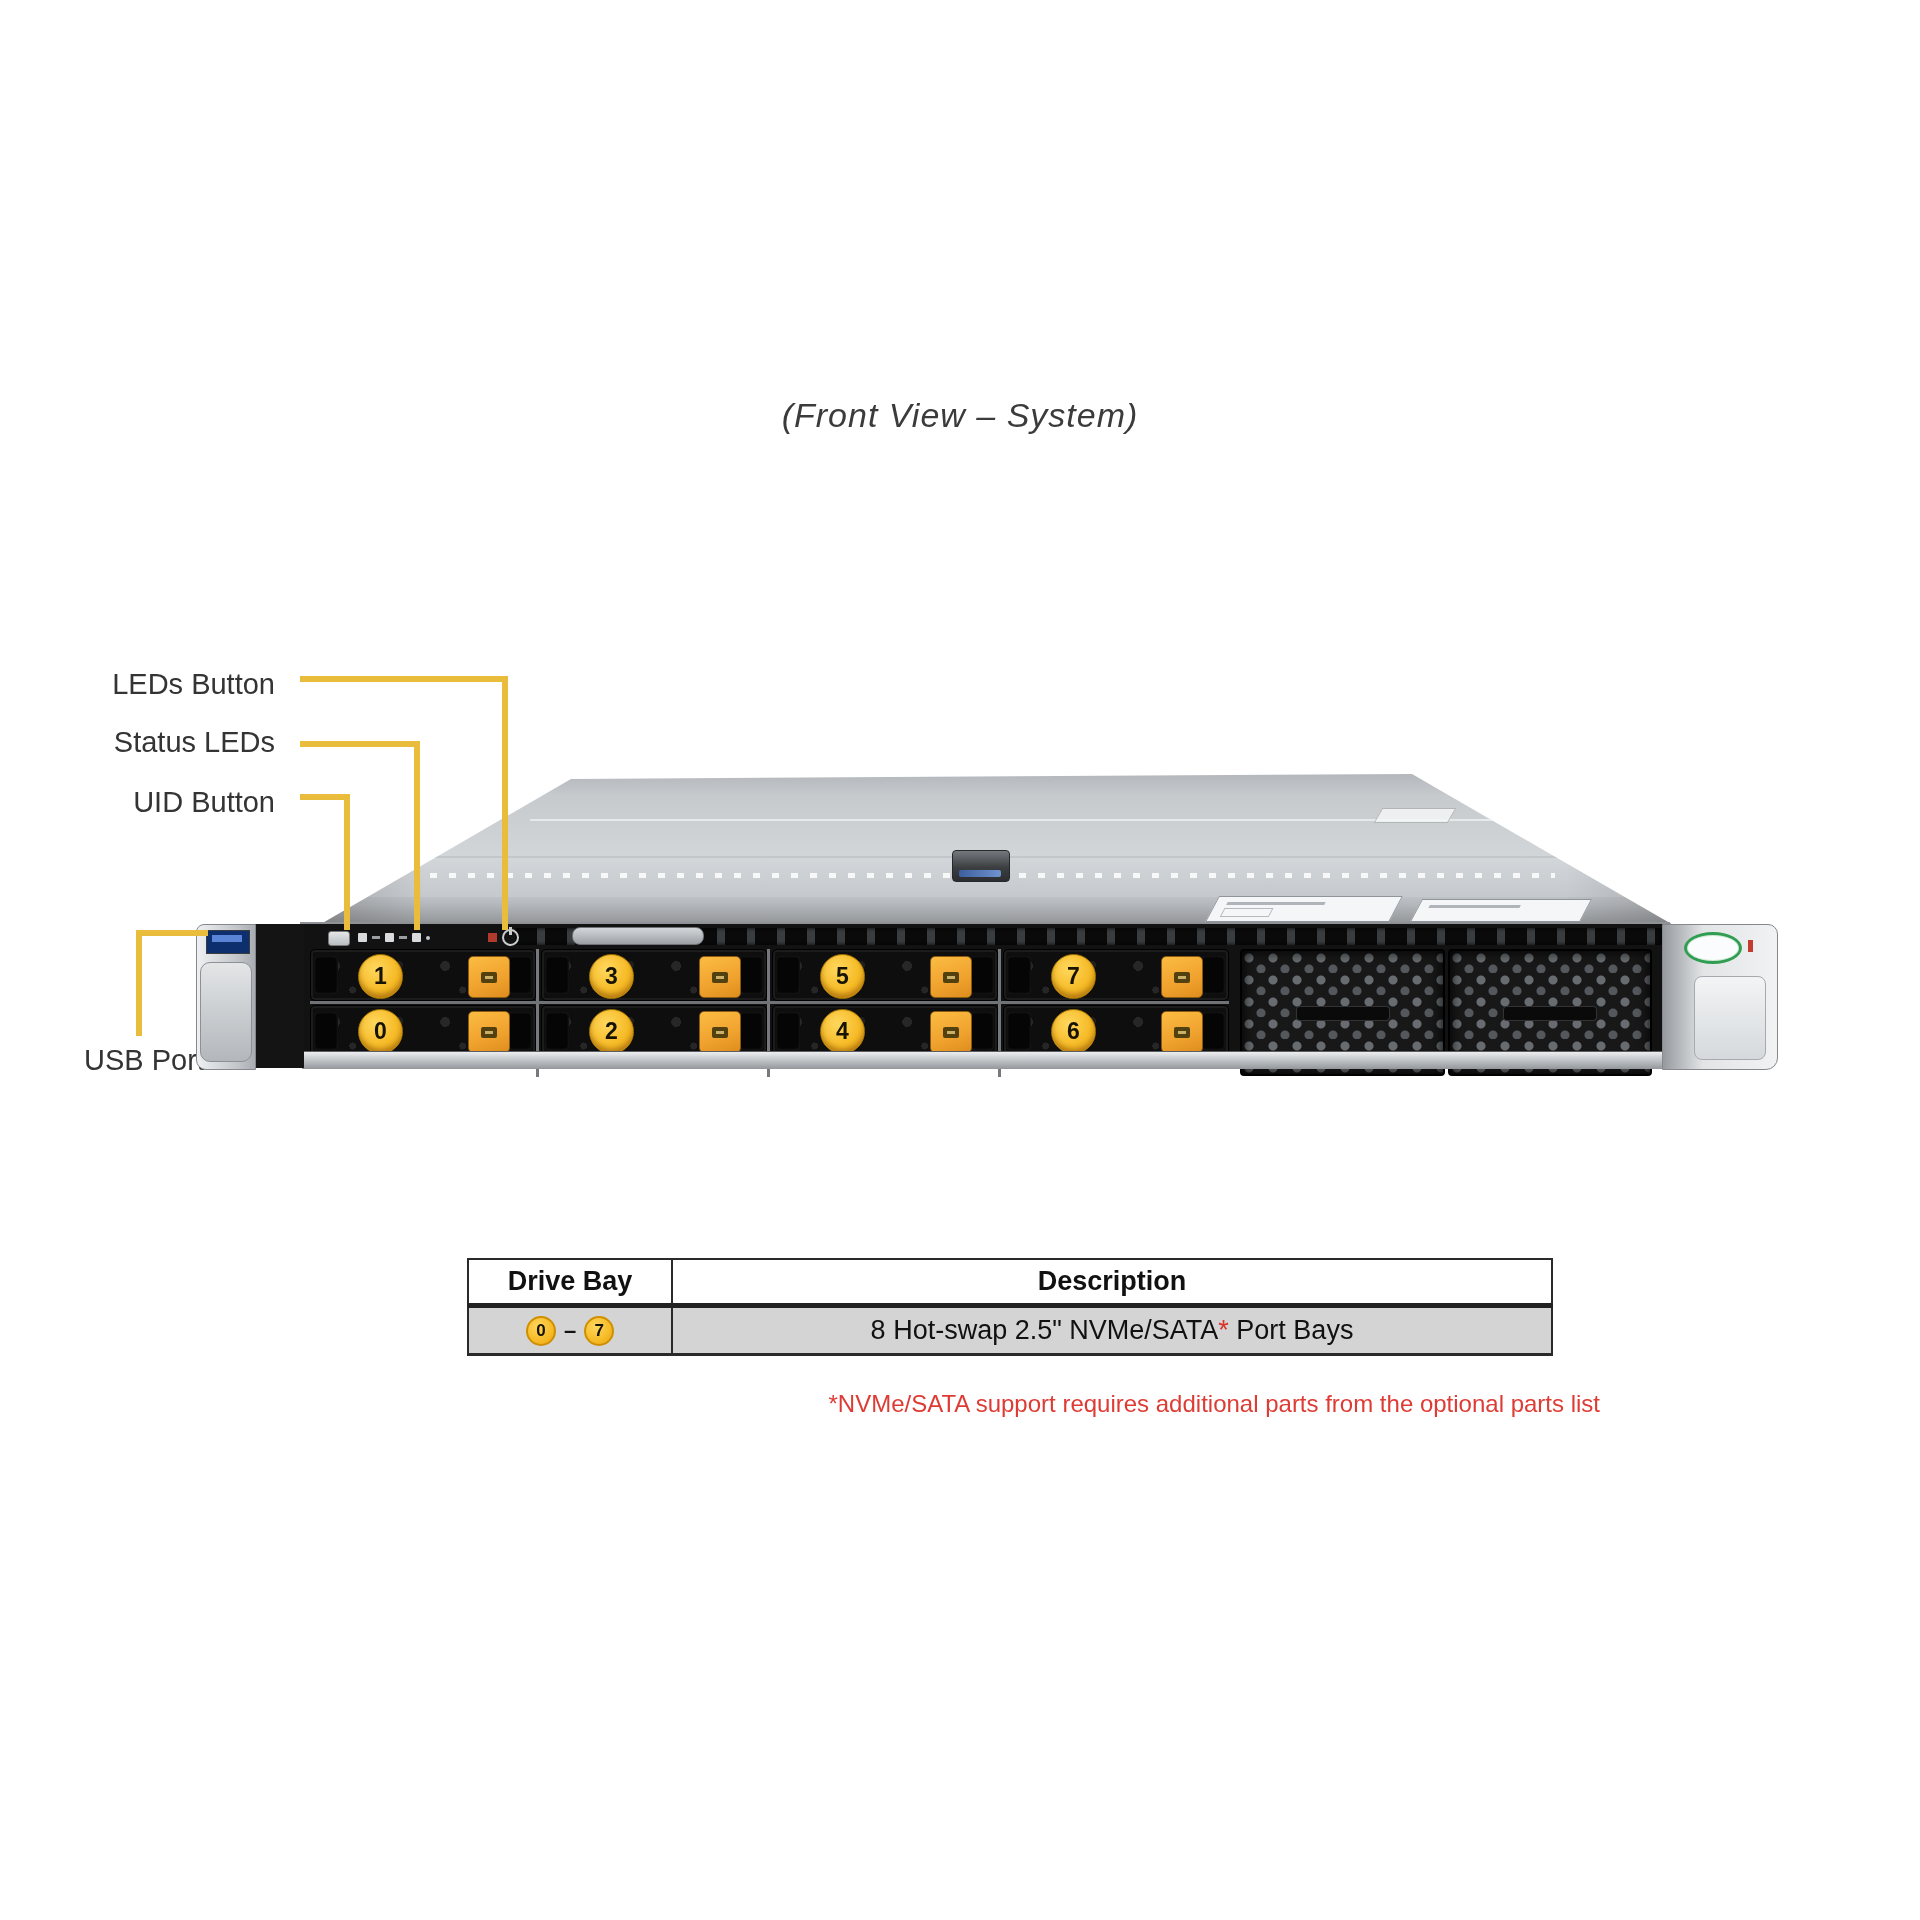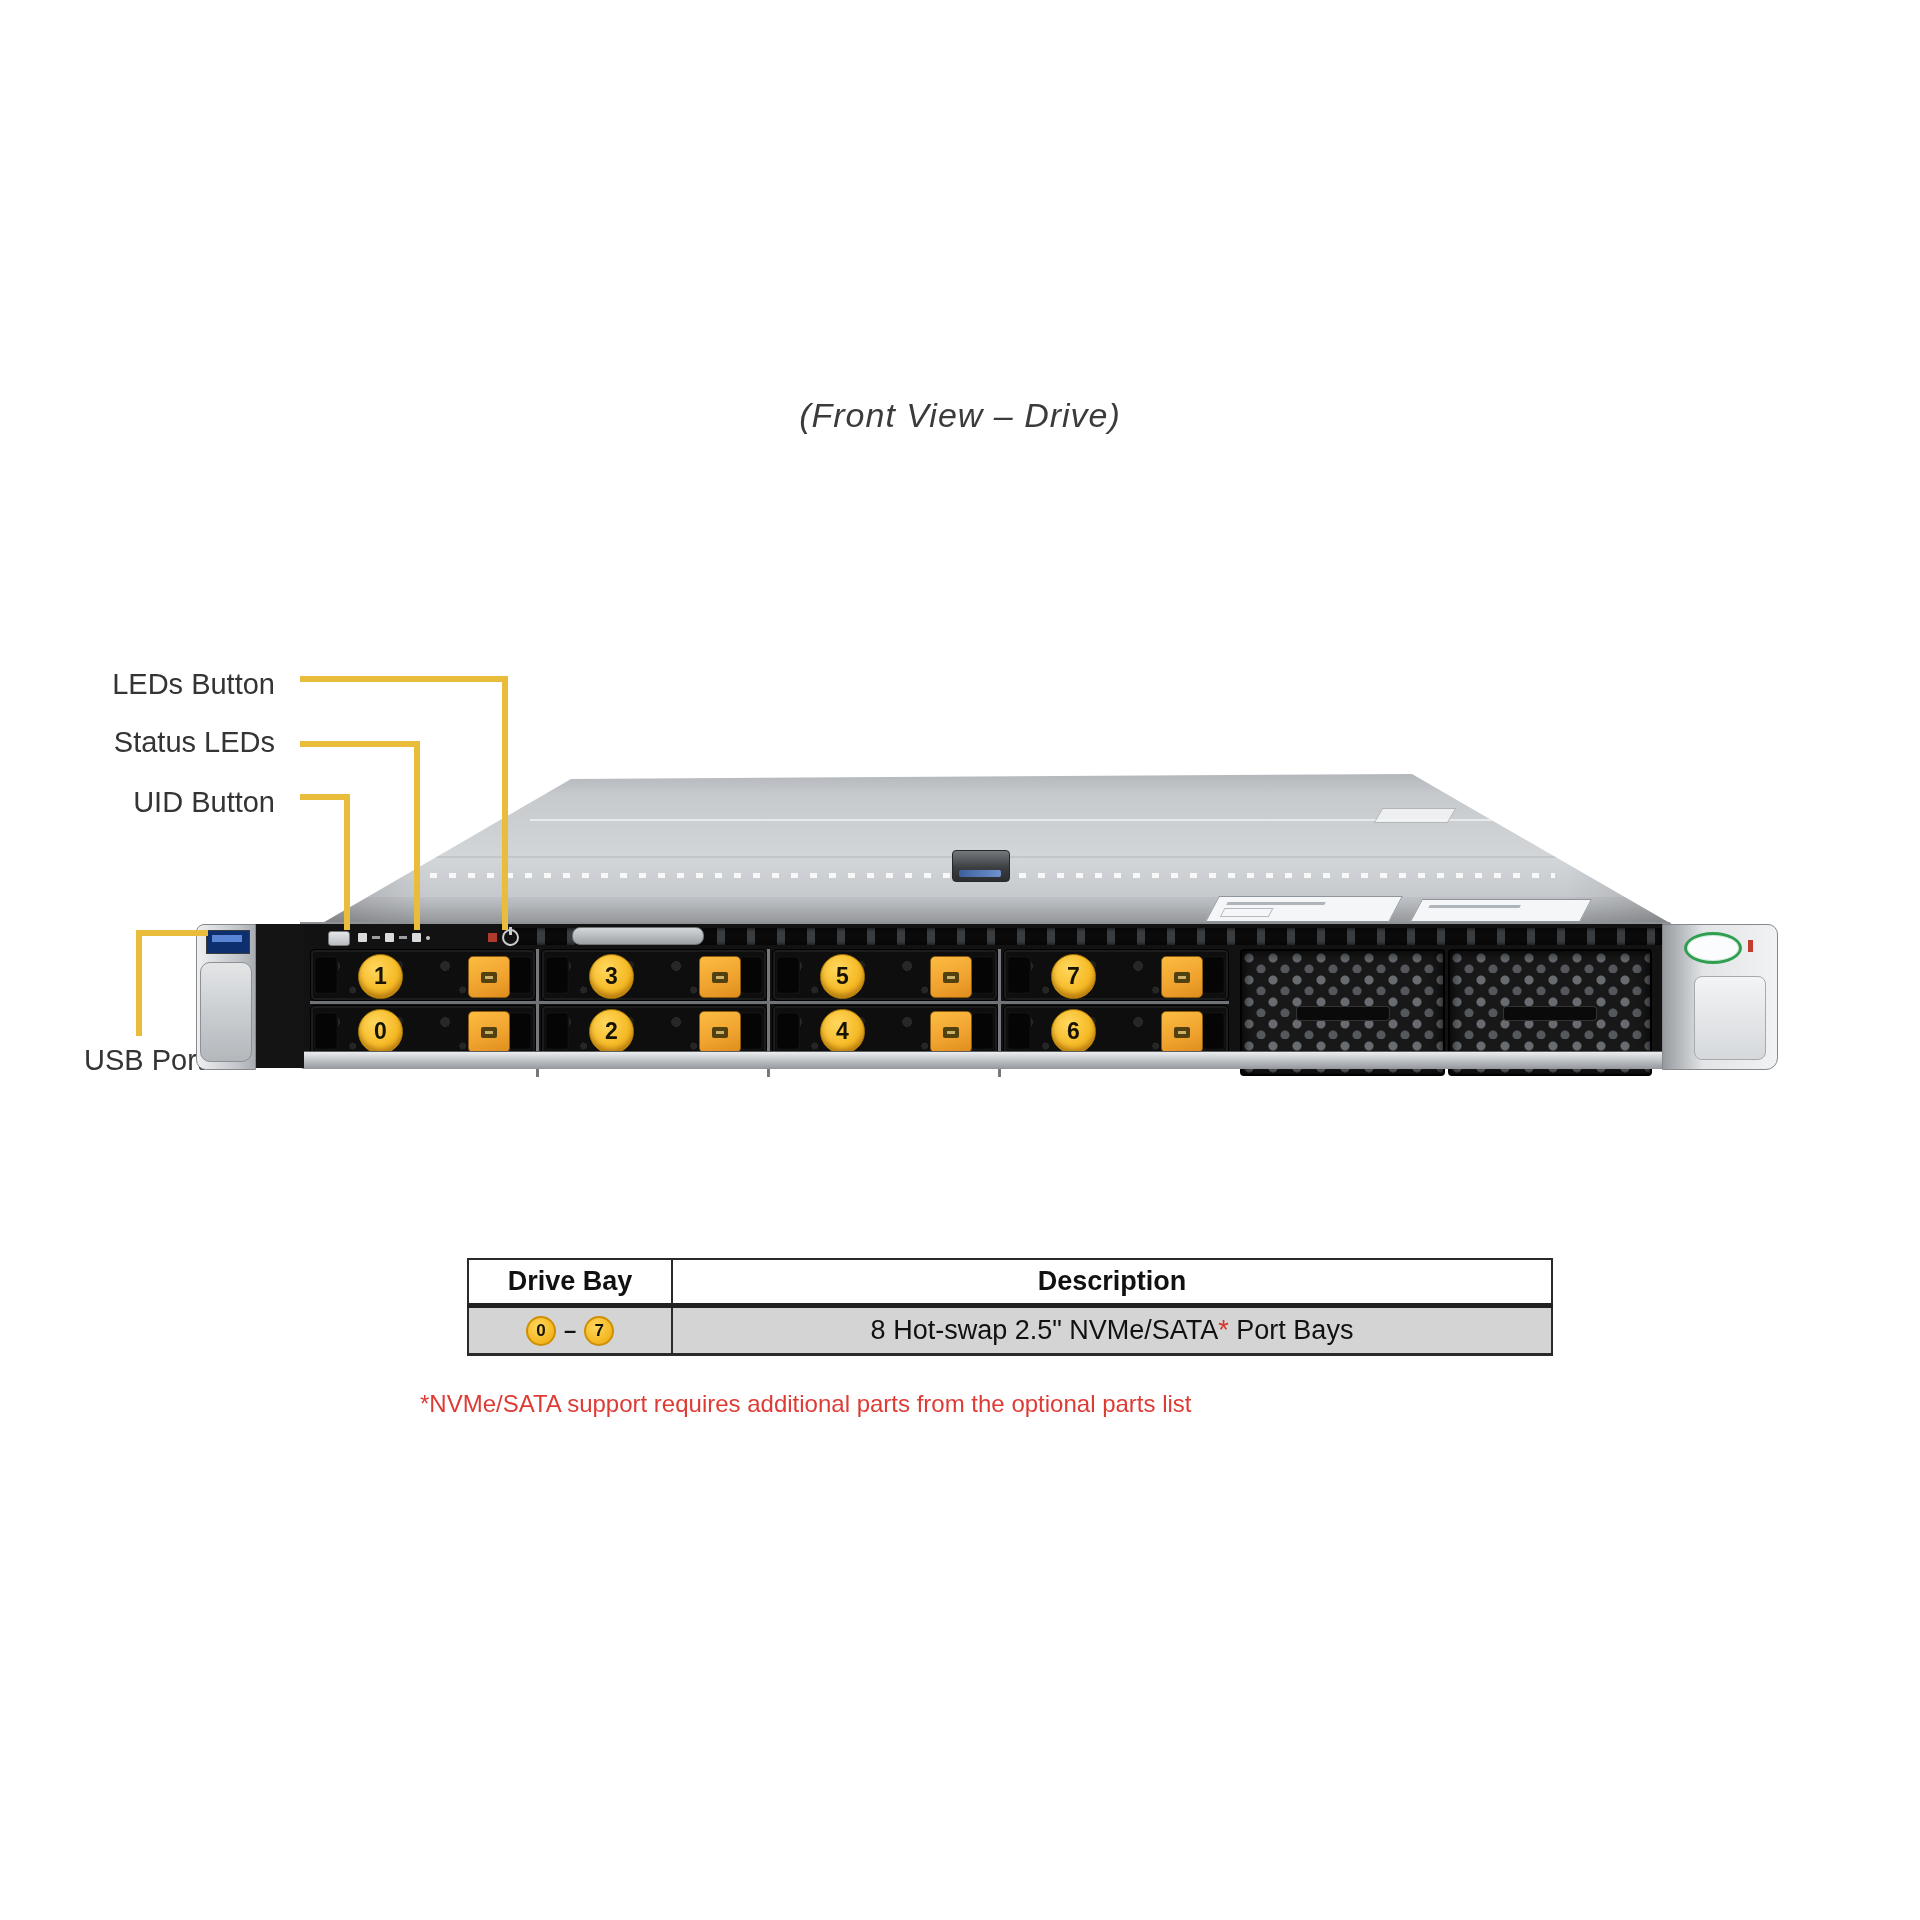--- a/index.html
+++ b/index.html
@@ -159,27 +159,27 @@
   .st-h{font-size:27px;font-weight:bold;color:#111;}
   .st-desc{font-size:27px;color:#111;white-space:pre;}
   .st-star{color:#D9342B;}
   .mini-badge{width:30px;height:30px;border-radius:50%;flex:none;
     background:radial-gradient(circle at 38% 32%, #ffd75e 0%, #f6bb27 60%, #eaa415 100%);
     border:2px solid #cf8f00;display:flex;align-items:center;justify-content:center;
     font-size:17px;font-weight:bold;color:#161300;box-sizing:border-box;}
   .mini-dash{font-size:22px;font-weight:bold;color:#111;margin:0 8px;}
 
   
-  .footnote{left:420px;top:1390px;width:1180px;text-align:left;
+  .footnote{left:420px;top:1390px;width:1180px;text-align:right;
     font-size:24px;color:#DF3B35;z-index:10;}
 </style>
 </head>
 <body>
 
-<div class="abs fig-title">(Front View – Drive)</div>
+<div class="abs fig-title">(Front View – System)</div>
 
 <div class="abs lid">
   <div class="abs lid-shade"></div>
   <div class="abs lid-seam1"></div>
   <div class="abs lid-seam2"></div>
   <div class="abs lid-dots"></div>
   <div class="abs lid-minilabel"></div>
   <div class="abs lid-logo">
       <i></i>
     </div>

